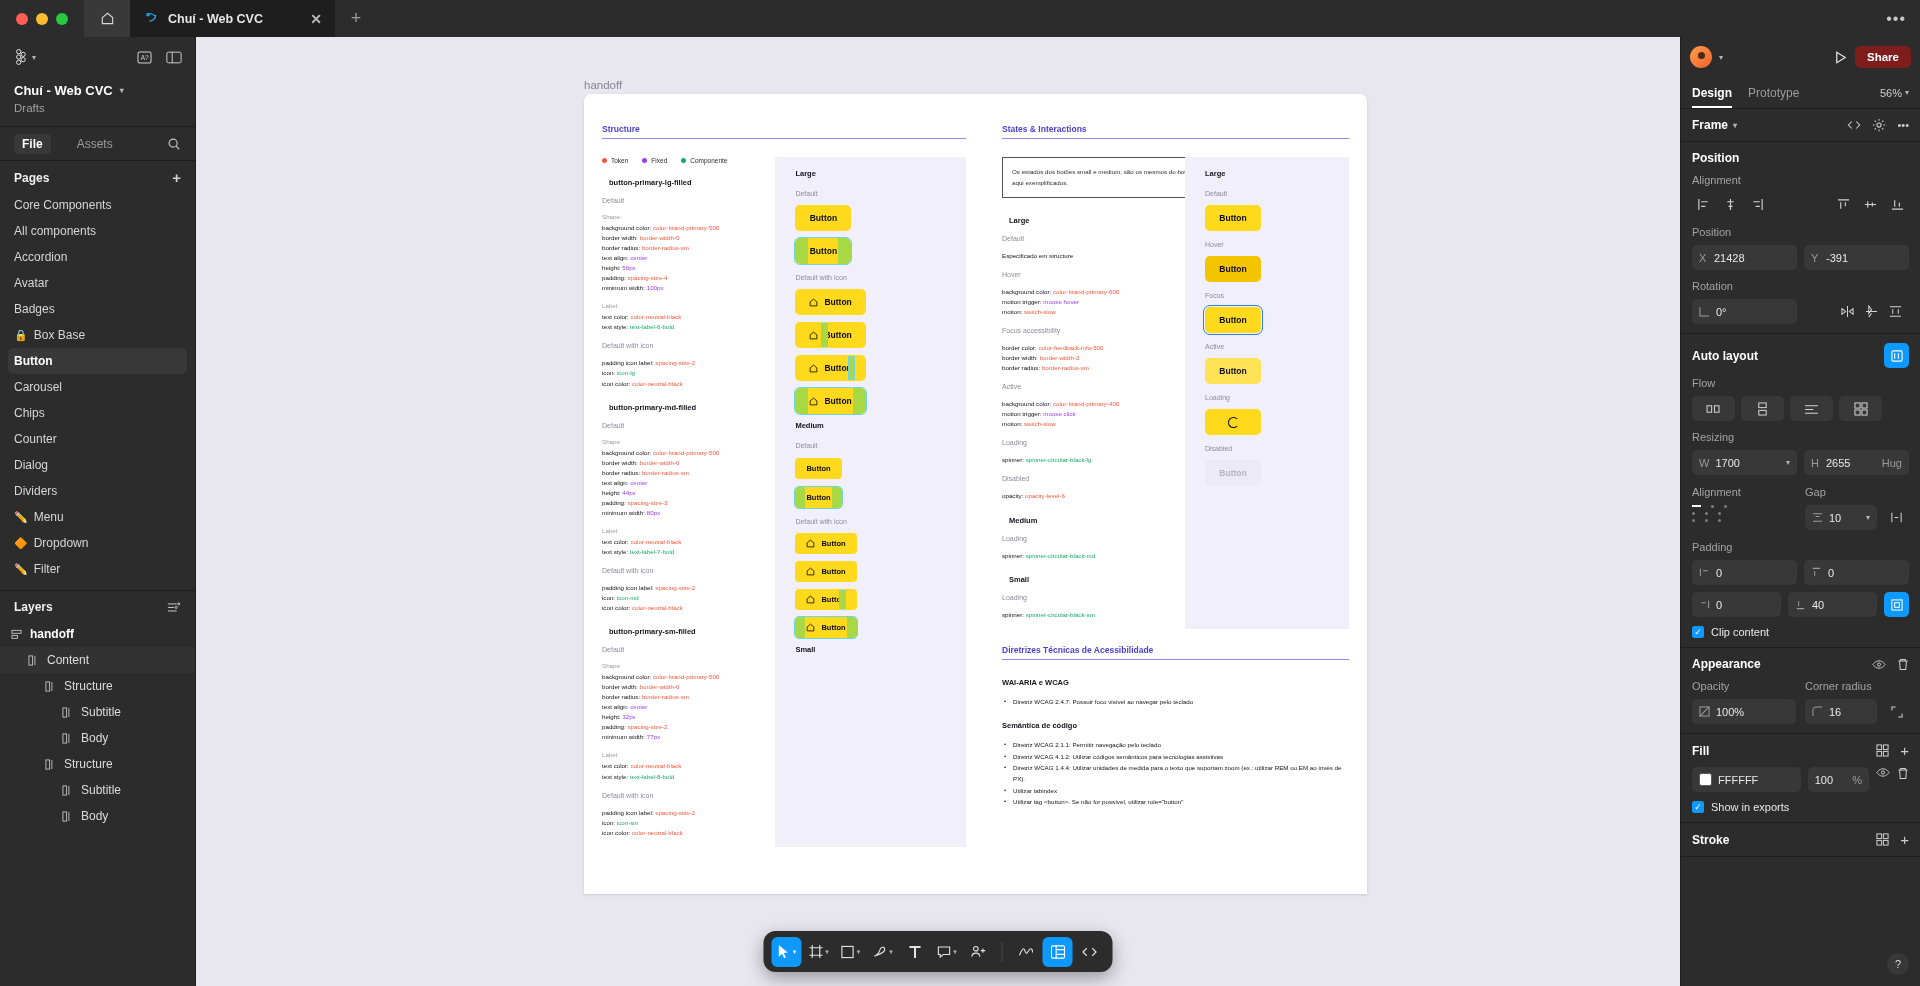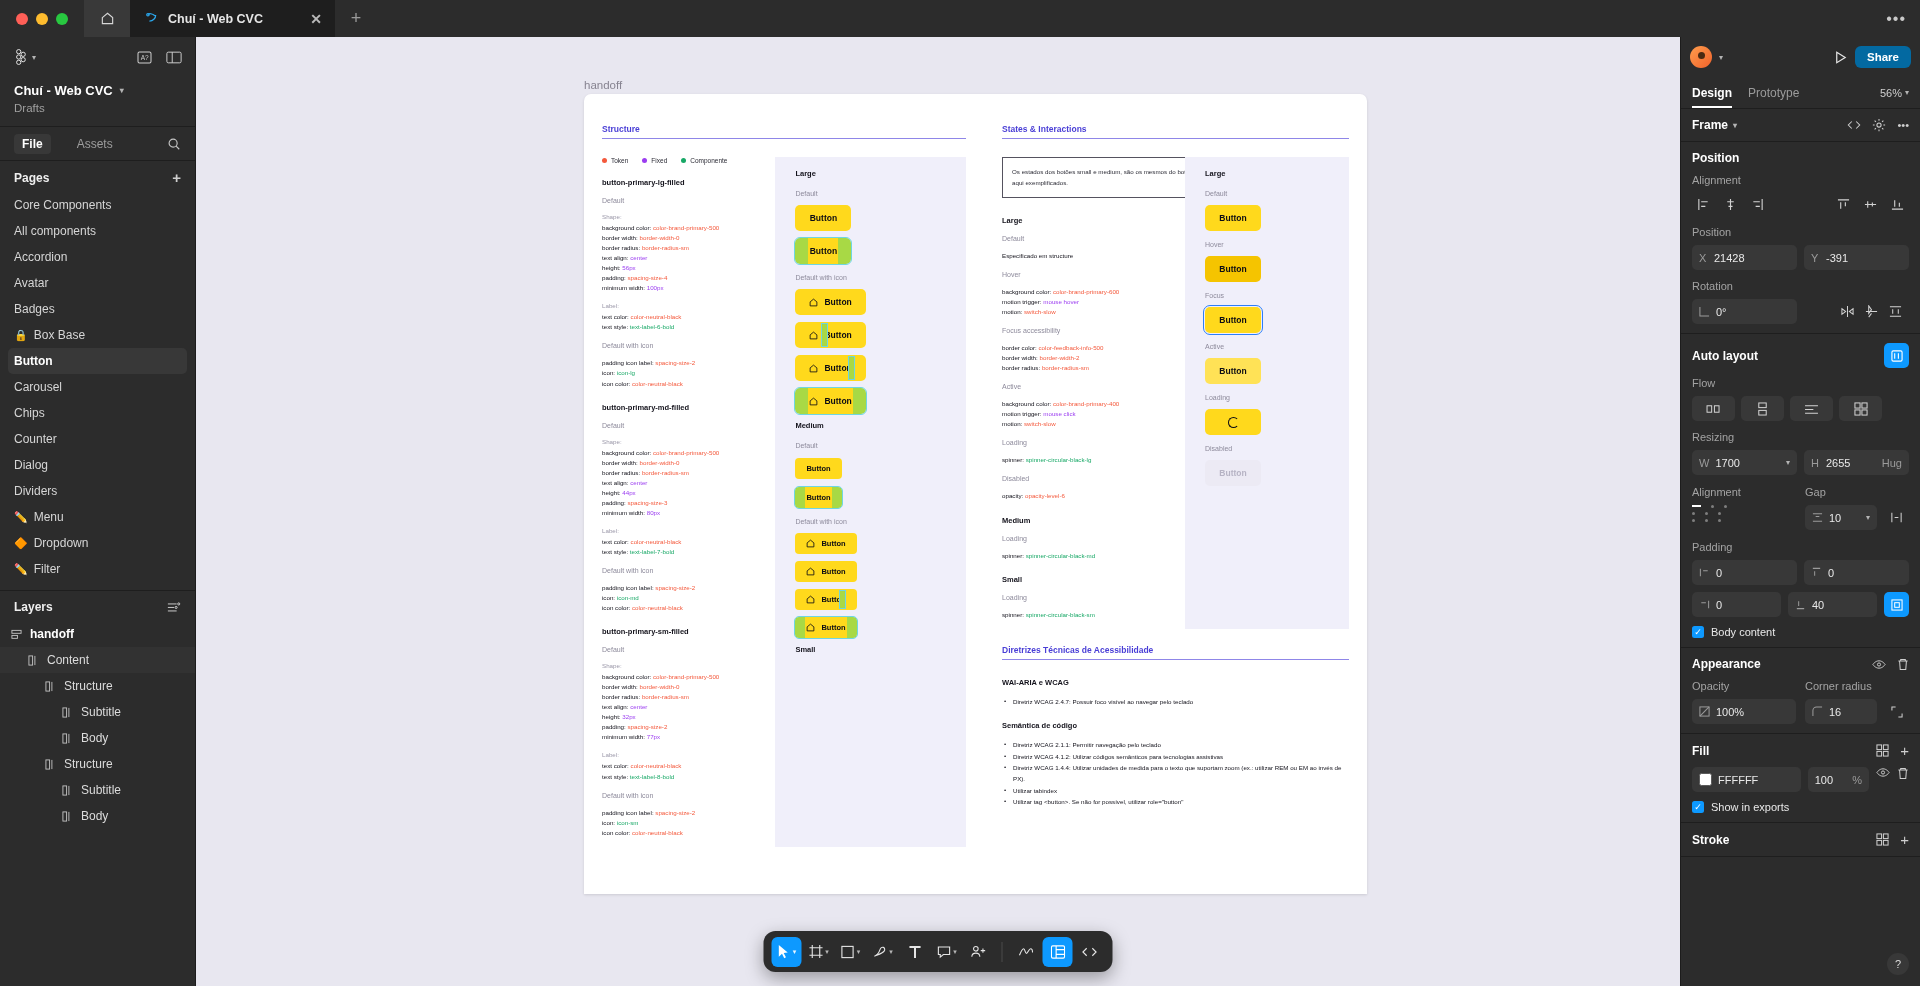--- a/index.html
+++ b/index.html
@@ -118,21 +118,21 @@
   .sec-rule { height: 1px; background: #8f86e8; margin-bottom: 18px; }
 
   .legend { display: flex; gap: 14px; align-items: center; margin-bottom: 14px; }
   .legend span { font-size: 6.5px; color: #2b2b35; display: flex; align-items: center; gap: 4px; }
   .lg-dot { width: 5px; height: 5px; border-radius: 50%; display: inline-block; }
 
   .spec-cols { display: flex; }
   .spec-text { width: 182px; }
   .spec-demo { width: 200px; background: #f0effa; padding: 12px 0 0 0; min-height: 620px; }
 
-  .sp-h { font-size: 7.5px; font-weight: 700; color: #14131c; margin: 14px 0 10px 0; }
+  .sp-h { font-size: 7.5px; font-weight: 700; color: #14131c; margin: 14px 0 10px 7px; }
   .sp-h:first-child { margin-top: 0; }
   .sp-state { font-size: 7px; color: #8d8a9b; margin: 10px 0 9px 0; }
   .sp-group { margin-bottom: 9px; }
   .sp-lbl { font-size: 6.2px; color: #9a97a8; margin-bottom: 3px; }
   .sp-line { font-size: 6.2px; color: #14131c; line-height: 1.62; white-space: nowrap; }
   .tk { color: #f4593c; }
   .fx { color: #9b3df0; }
   .cp { color: #17a866; }
 
   .demo-group { padding: 0 20px; }
@@ -210,21 +210,21 @@
   }
   .r-top { height: 40px; display: flex; align-items: center; padding: 0 9px; gap: 7px; }
   .avatar {
     width: 22px; height: 22px; border-radius: 50%;
     background: linear-gradient(135deg,#ff9d4d,#f0622b); display: flex; align-items: center; justify-content: center;
   }
   .avatar .head { width: 7px; height: 7px; border-radius: 50%; background: #4a2a12; margin-top: -3px; }
   .r-top .spacer { flex: 1; }
   .play { color: #e6e6e6; }
   .share-btn {
-    background: #0369a1; color: #fff; font-size: 11.5px; font-weight: 600;
+    background: #7f1d1d; color: #fff; font-size: 11.5px; font-weight: 600;
     padding: 5px 12px; border-radius: 6px;
   }
   .r-tabs {
     display: flex; align-items: center; padding: 0 11px; height: 32px; gap: 16px;
     border-bottom: 1px solid #1e1e1e;
   }
   .r-tab { font-size: 12px; color: #9b9b9b; padding-bottom: 8px; padding-top: 8px; }
   .r-tab.active { color: #fff; font-weight: 600; box-shadow: inset 0 -2px 0 #fff; }
   .r-zoom { margin-left: auto; font-size: 11px; color: #cfcfcf; display: flex; align-items: center; gap: 3px; }
 
@@ -1099,21 +1099,21 @@
             <span class="ibox" style="background:#0d99ff">
               <svg width="12" height="12" viewBox="0 0 13 13" fill="none" stroke="#fff" stroke-width="1.1">
                   <rect x="1" y="1" width="11" height="11"></rect>
                   <rect x="4" y="4" width="5" height="5"></rect>
                 </svg>
             </span>
           </div>
 
           <div class="chk">
             <span class="box" style="background:#0d99ff">✓</span>
-            <span>Body content</span>
+            <span>Clip content</span>
           </div>
         </div>
 
         <div class="r-sec">
           <div class="r-sec-head">
             <span class="r-sec-title">Appearance</span>
             <span class="tools">
               <span>
                 <svg width="14" height="11" viewBox="0 0 16 12" fill="none" stroke="#cfcfcf" stroke-width="1.1">
                     <path d="M1 6s2.6-4.2 7-4.2S15 6 15 6s-2.6 4.2-7 4.2S1 6 1 6z"></path>

